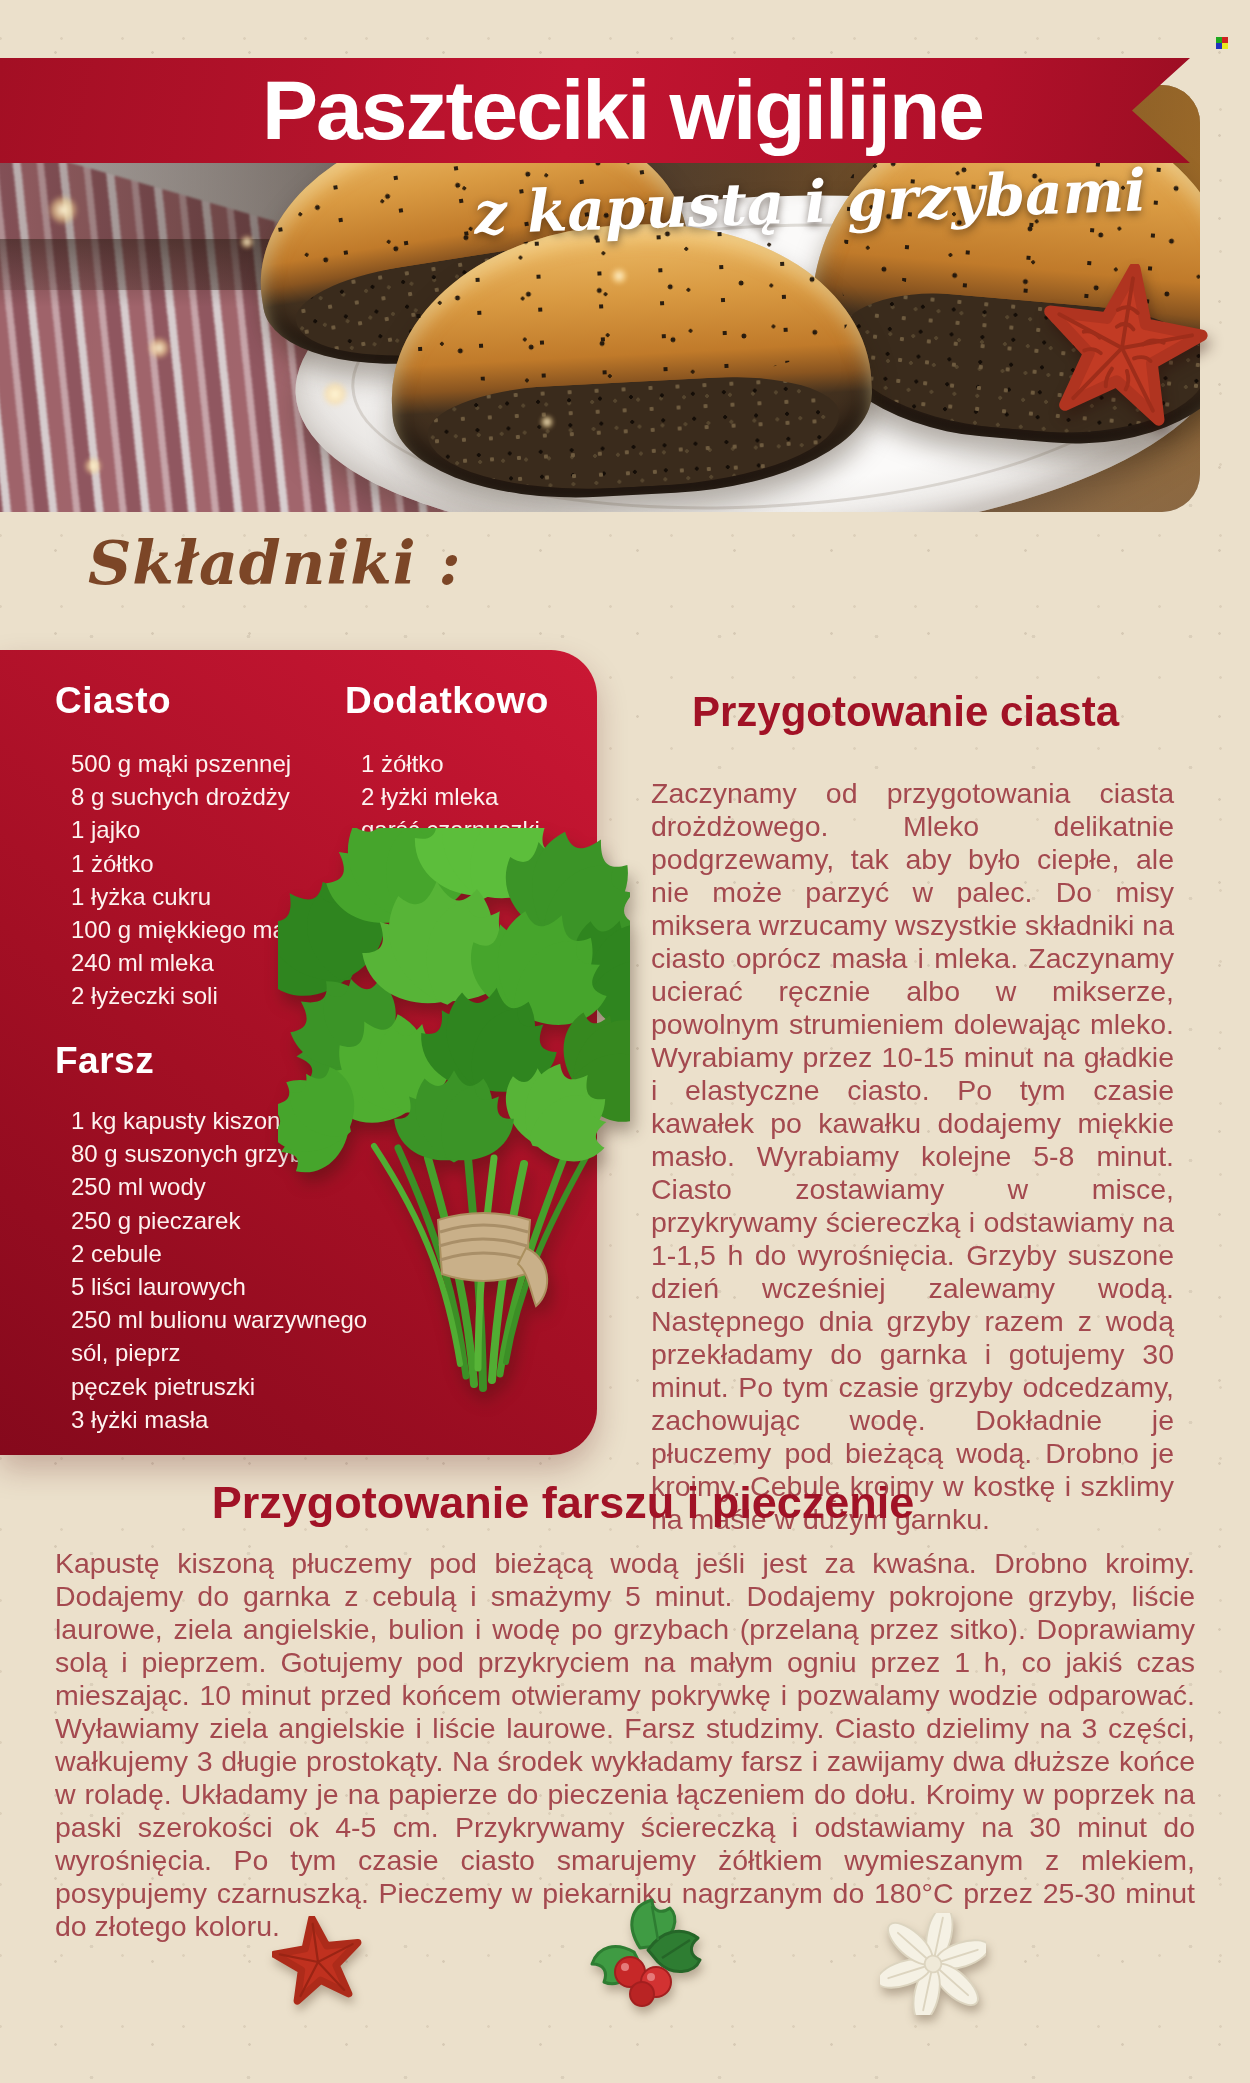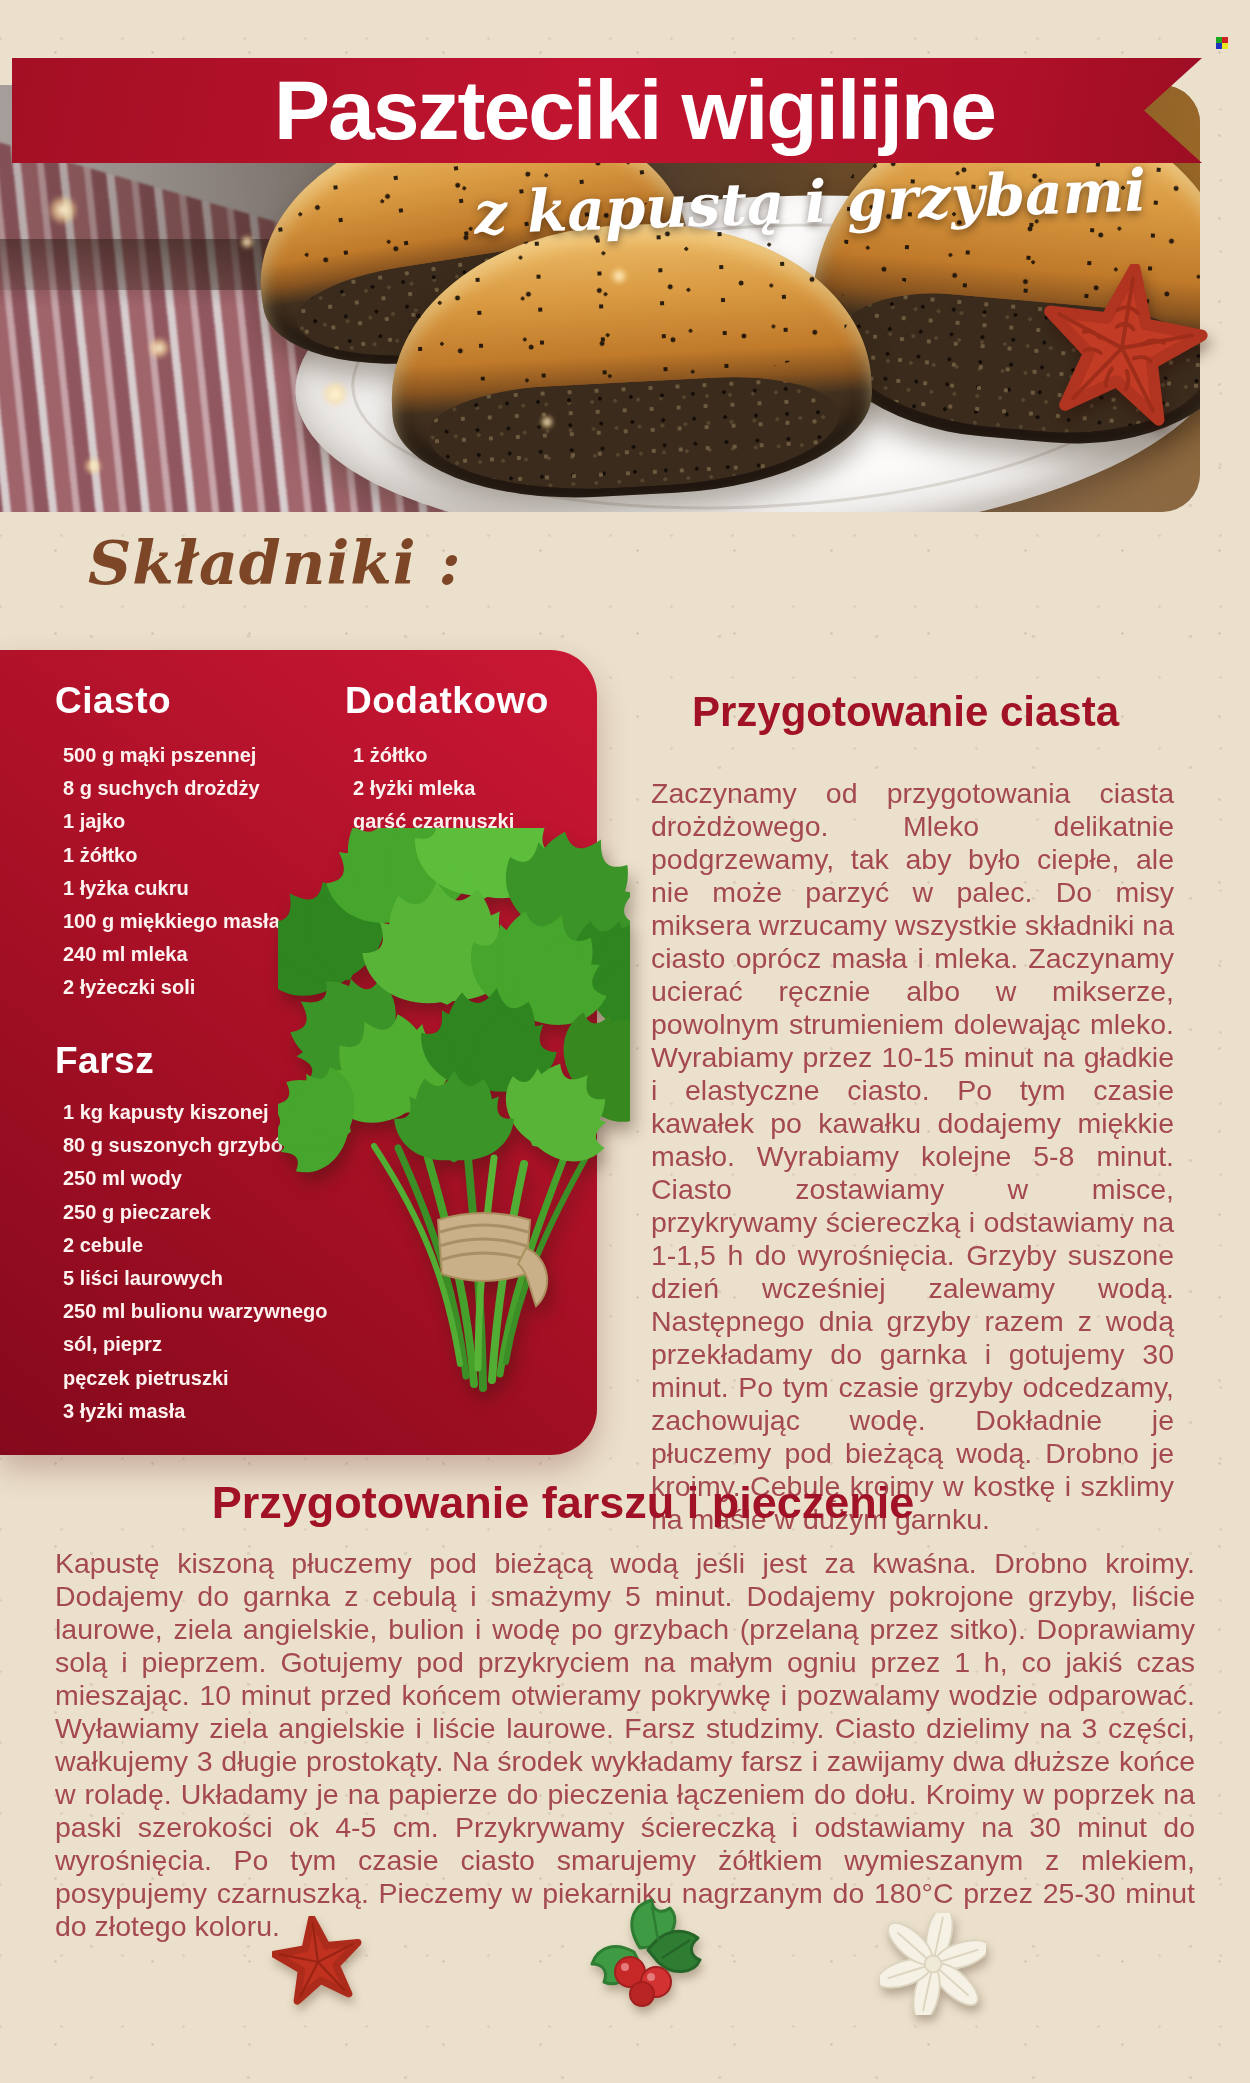--- a/index.html
+++ b/index.html
@@ -66,21 +66,21 @@
         background:radial-gradient(circle,#fff6d6 0%,rgba(255,220,150,.55) 45%,rgba(255,220,150,0) 72%);}
   .bk1{left:48px;top:110px;width:30px;height:30px;}
   .bk2{left:148px;top:252px;width:22px;height:22px;}
   .bk3{left:84px;top:372px;width:18px;height:18px;}
   .bk4{left:322px;top:296px;width:26px;height:26px;}
   .bk5{left:610px;top:182px;width:18px;height:18px;}
   .bk6{left:540px;top:330px;width:14px;height:14px;}
   .bk7{left:240px;top:150px;width:14px;height:14px;}
 
   
-  .ribbon{position:absolute;left:12px;top:58px;width:1190px;height:105px;z-index:5;
+  .ribbon{position:absolute;left:0;top:58px;width:1190px;height:105px;z-index:5;
         background:linear-gradient(100deg,#a30f24 0%,#c11430 48%,#b1102a 82%,#9c0e23 100%);
         clip-path:polygon(0 0,100% 0,calc(100% - 58px) 50%,100% 100%,0 100%);
         display:flex;align-items:center;justify-content:center;padding-left:55px;box-sizing:border-box;}
   .ribbon h1{margin:0;color:#ffffff;font-size:84px;font-weight:800;letter-spacing:-2px;white-space:nowrap;}
   .subtitle{position:absolute;left:470px;top:168px;width:680px;z-index:6;text-align:center;
         font-family:"DejaVu Serif",serif;font-style:italic;font-weight:bold;
         font-size:58px;color:#ffffff;transform:rotate(-2deg);
         text-shadow:0 3px 8px rgba(30,15,5,.55);}
 
   
@@ -90,21 +90,21 @@
   .script-heading{position:absolute;left:88px;top:528px;z-index:2;
         font-family:"DejaVu Serif",serif;font-style:italic;font-weight:bold;
         font-size:60px;color:#7c4627;letter-spacing:1px;}
 
   
   .card{position:absolute;left:0;top:650px;width:597px;height:805px;z-index:2;
         border-radius:0 46px 46px 0;
         background:linear-gradient(38deg,#85091c 0%,#a30f24 42%,#c31531 88%,#ca1834 100%);
         box-shadow:0 14px 30px rgba(90,20,20,.25);}
   .card h3{position:absolute;margin:0;color:#ffffff;font-size:37px;font-weight:700;letter-spacing:.5px;}
-  .card ul{position:absolute;margin:8px;padding:0;list-style:none;color:#fdf2ef;font-size:20px;line-height:33.2px;font-weight:bold;}
+  .card ul{position:absolute;margin:16px;padding:0;list-style:none;color:#fdf2ef;font-size:24px;line-height:33.2px;}
   .h-ciasto{left:55px;top:680px;}
   .ul-ciasto{left:55px;top:731px;}
   .h-dodatkowo{left:345px;top:680px;}
   .ul-dodatkowo{left:345px;top:731px;}
   .h-farsz{left:55px;top:1040px;}
   .ul-farsz{left:55px;top:1088px;}
   .card h3, .card ul{position:fixed;} 
   .card h3{position:absolute;} .card ul{position:absolute;}
   .h-ciasto,.ul-ciasto,.h-dodatkowo,.ul-dodatkowo,.h-farsz,.ul-farsz{transform:translateY(-650px);}
   

